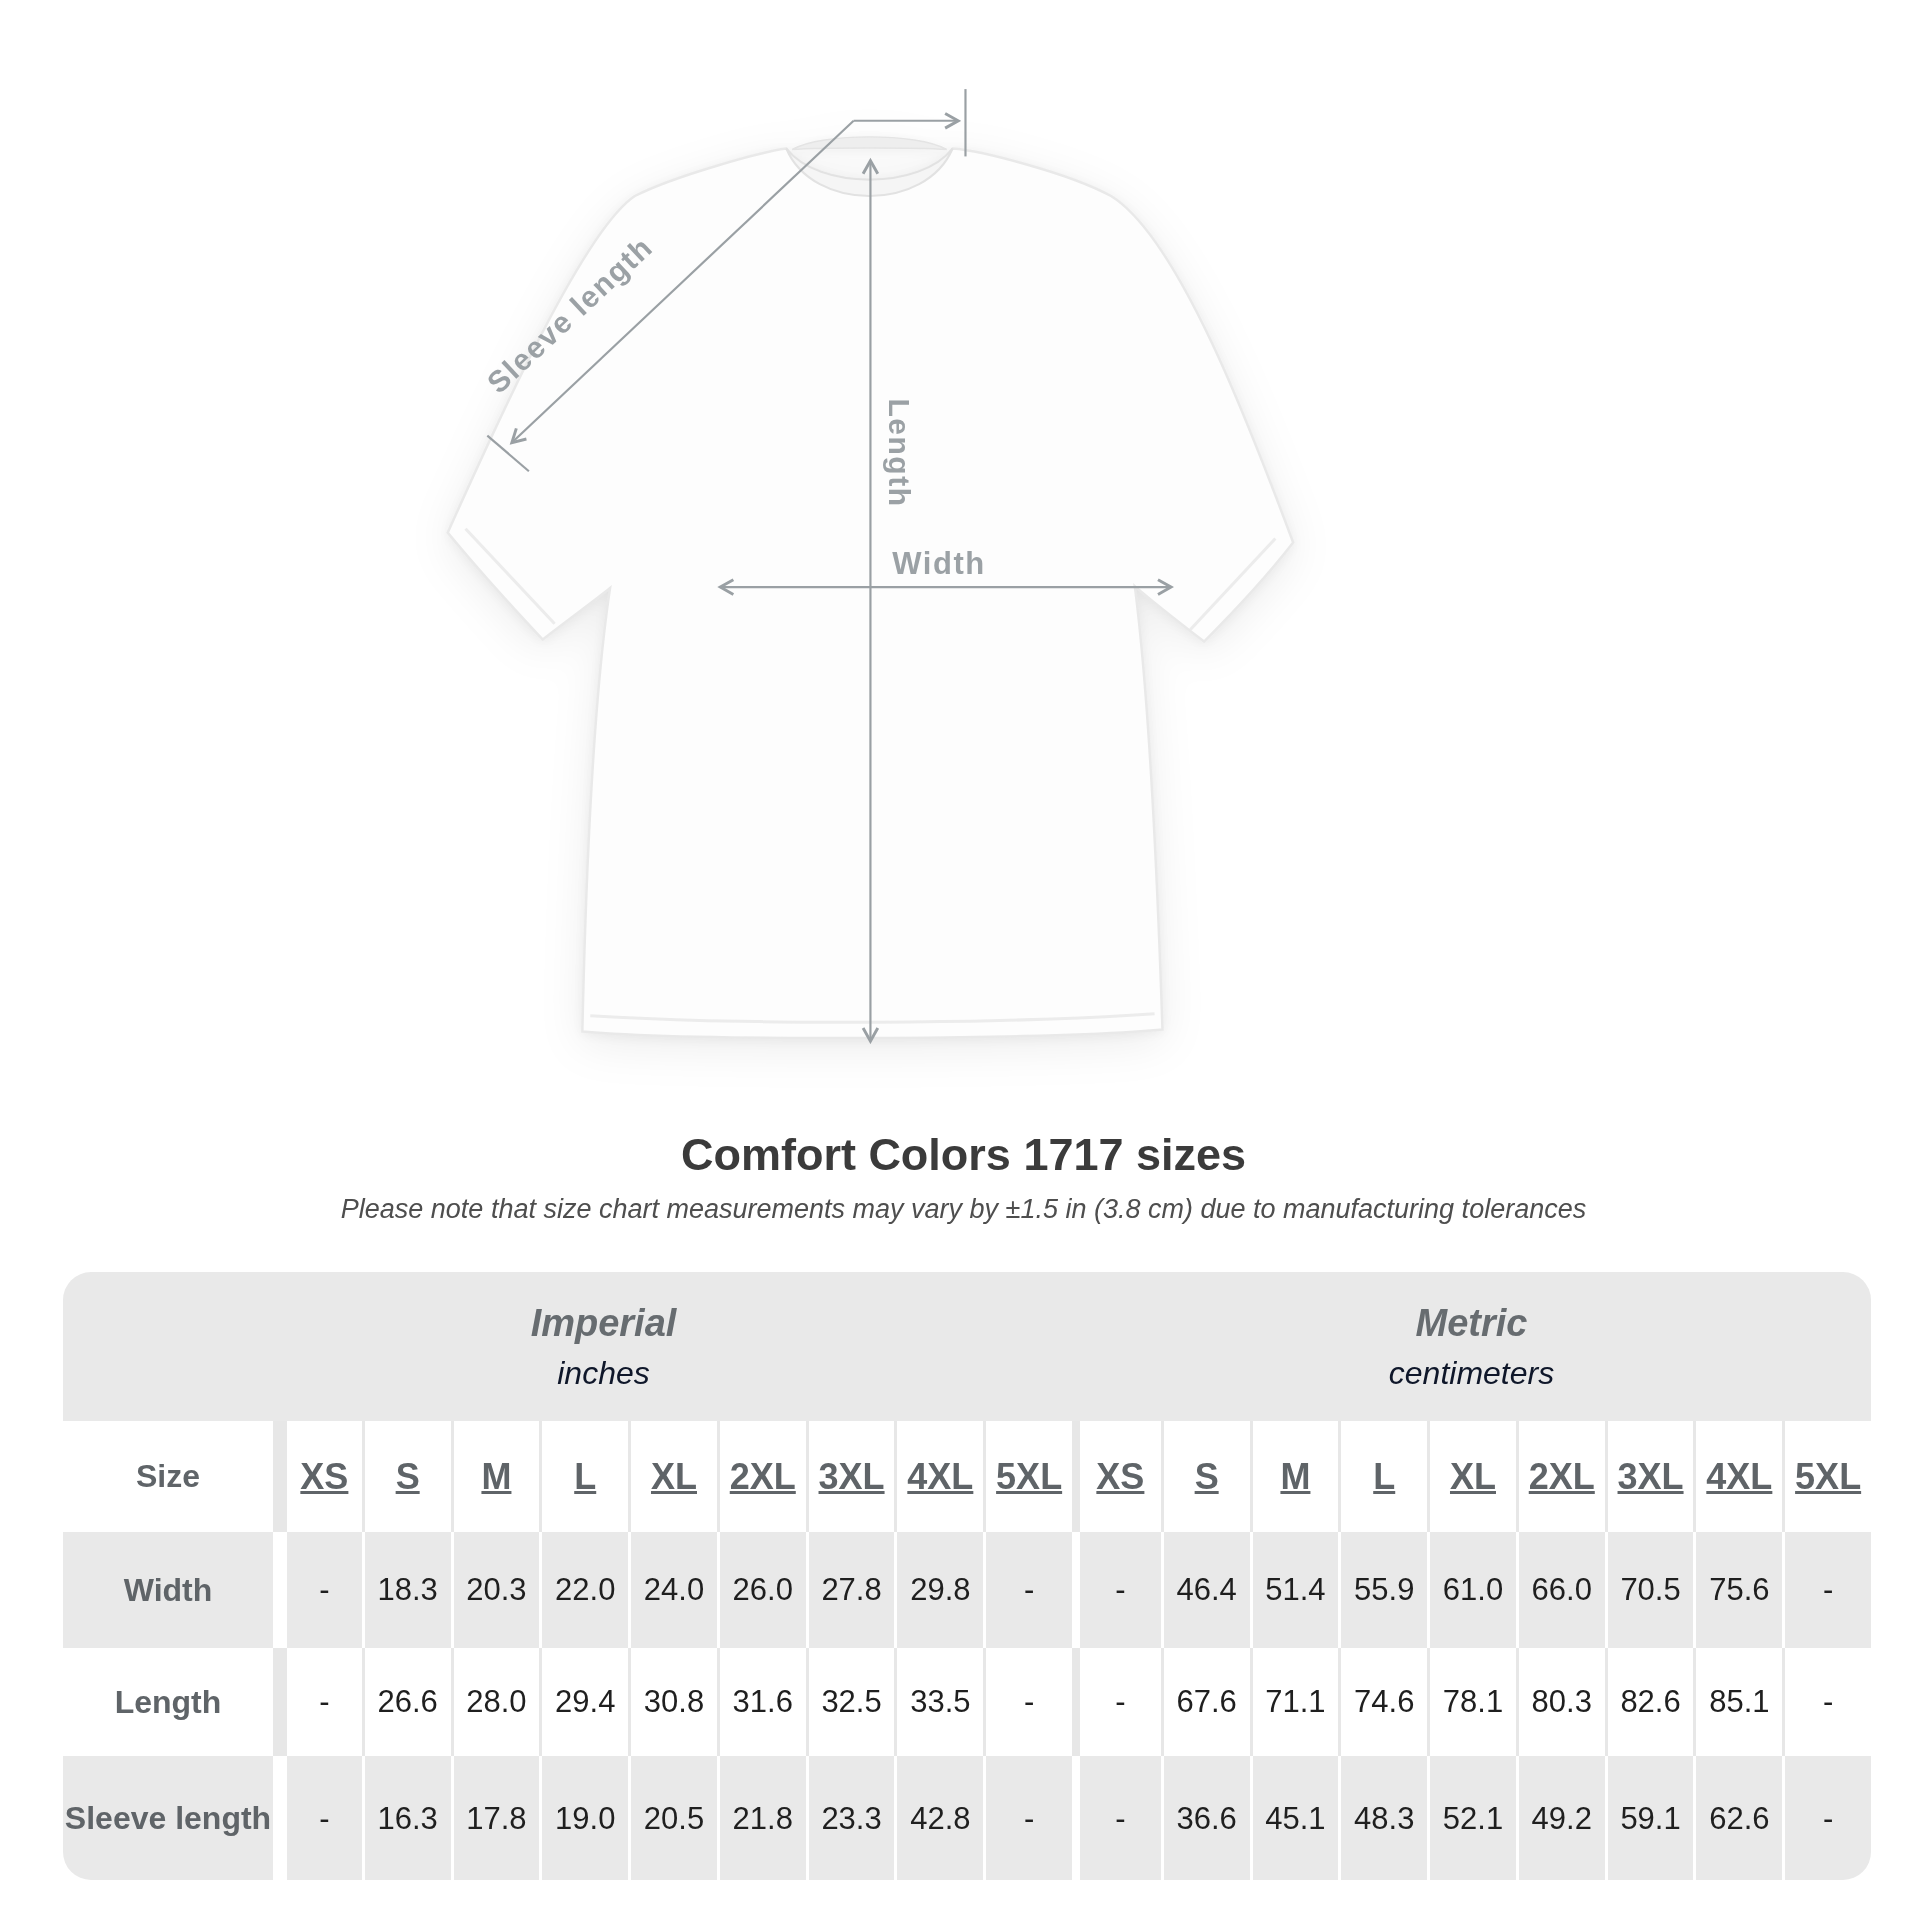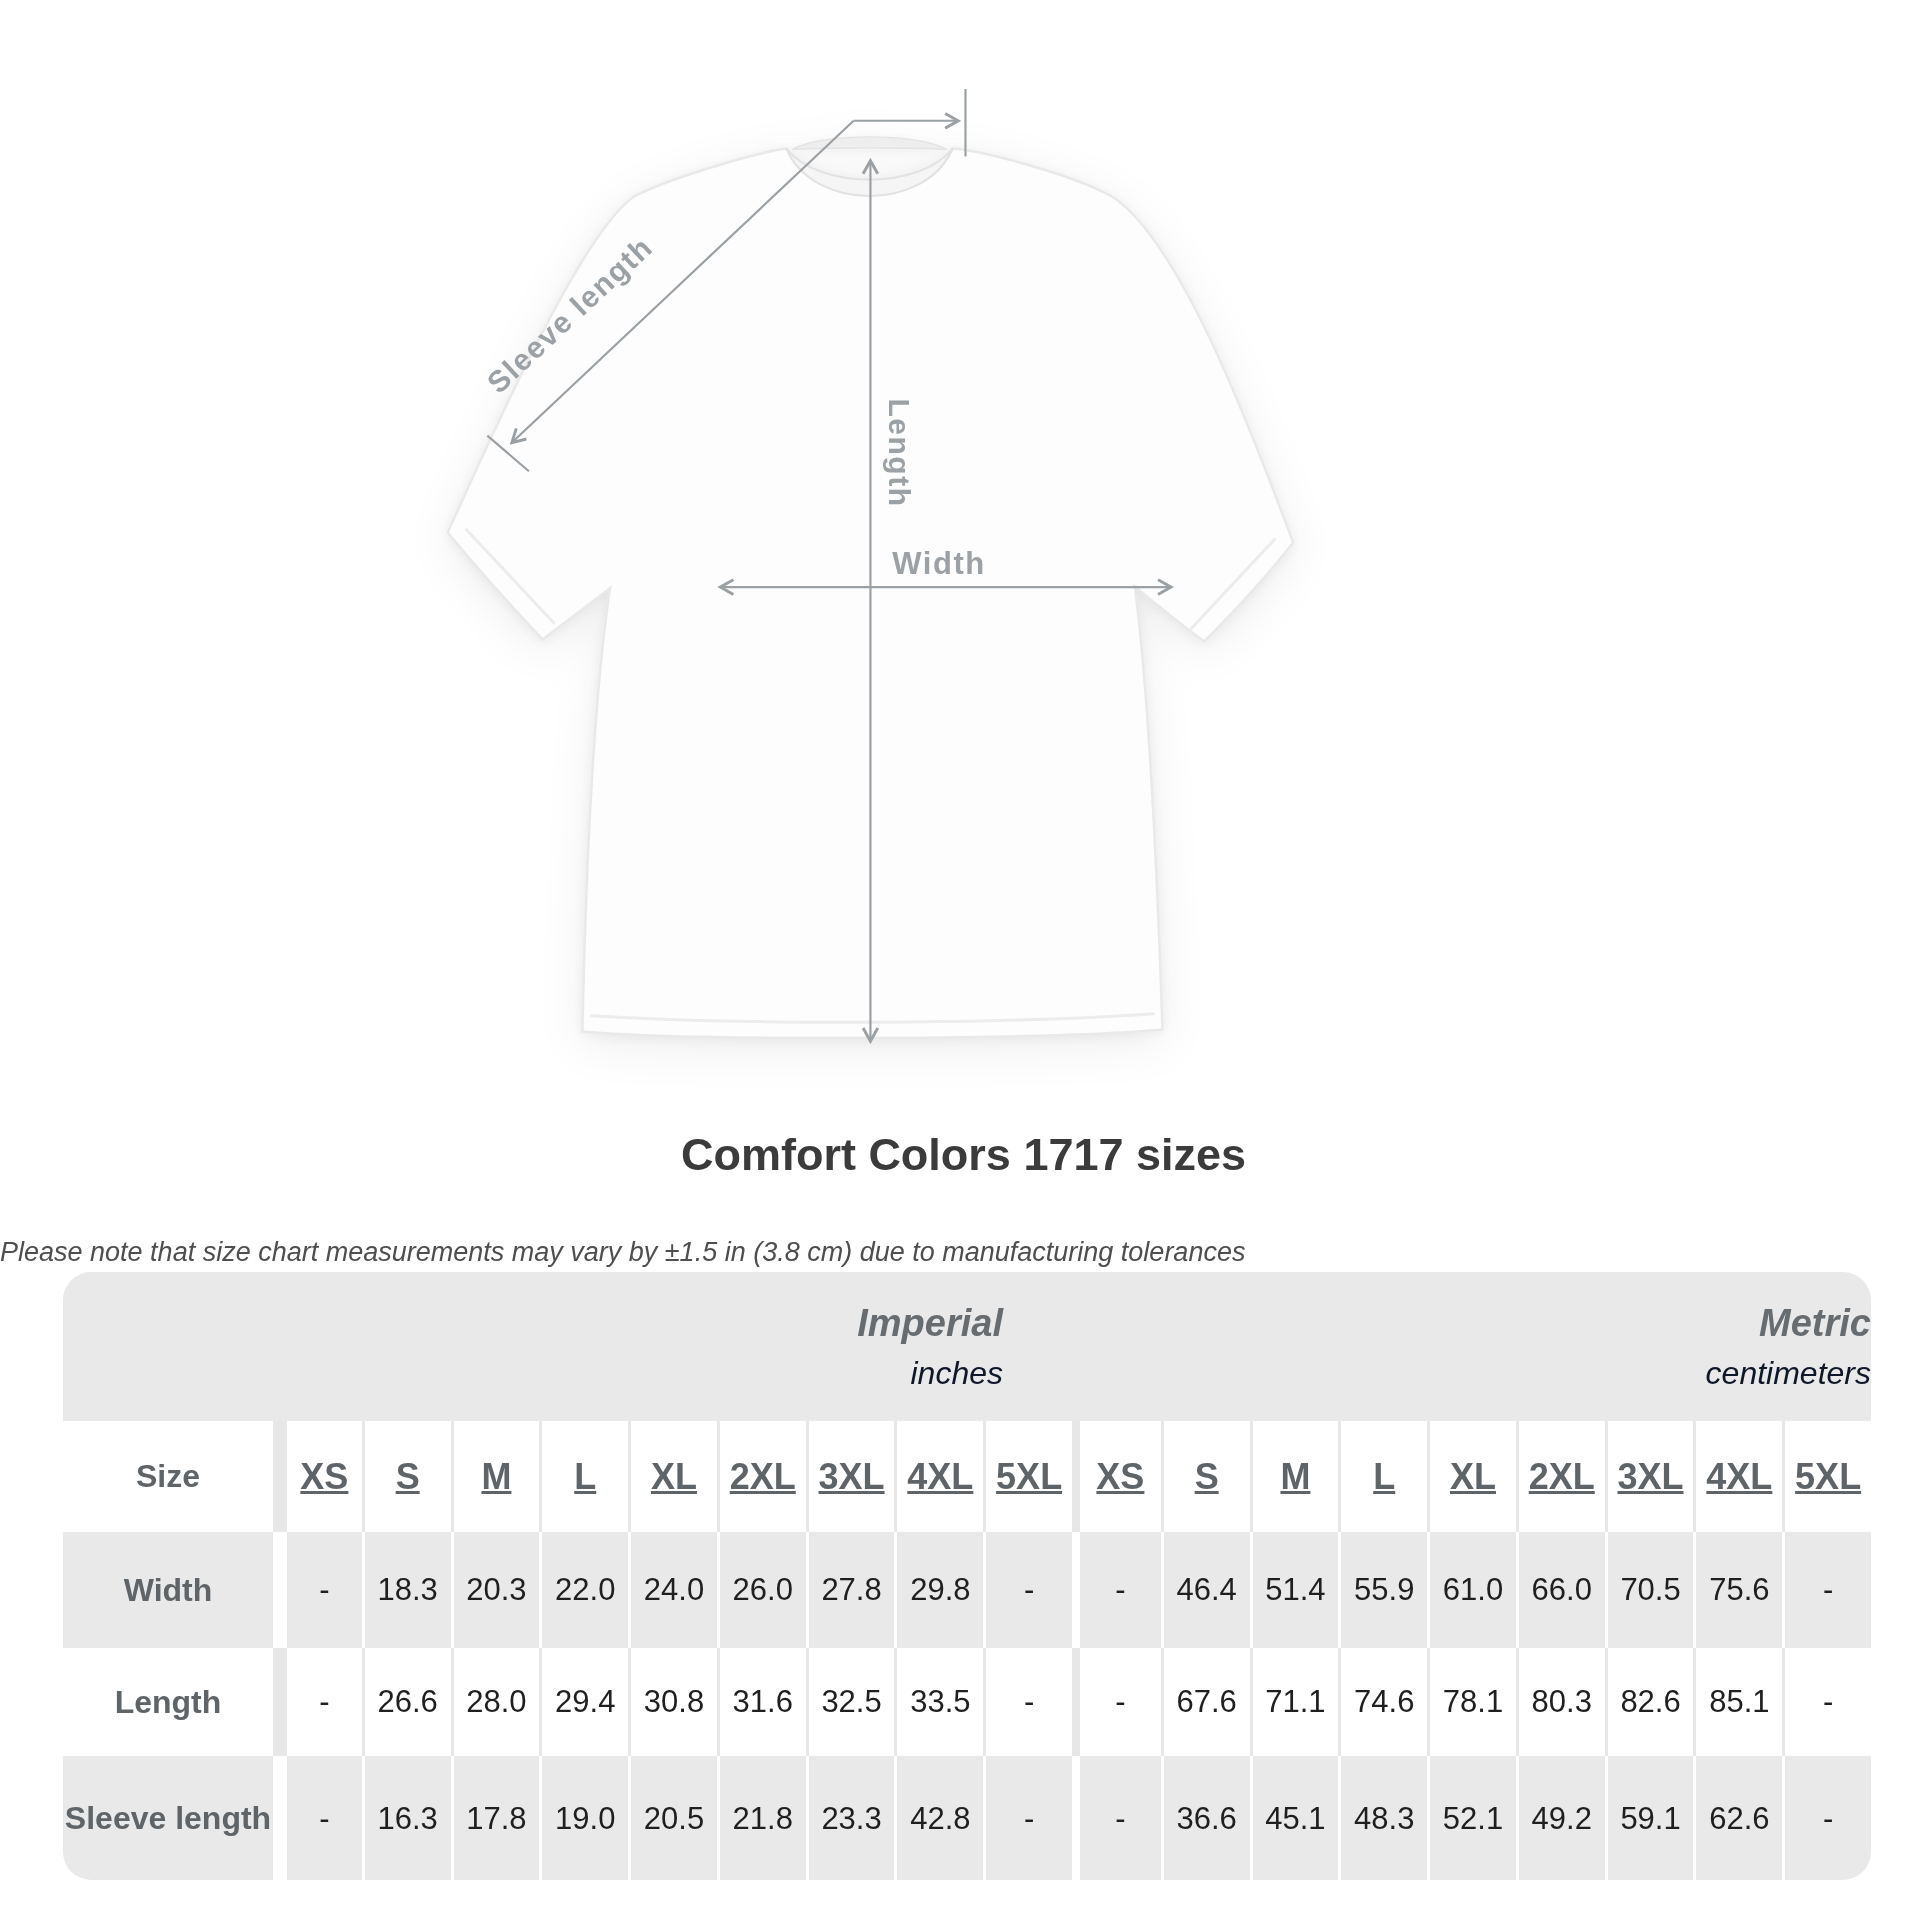--- a/index.html
+++ b/index.html
@@ -11,40 +11,40 @@
   #shirt-svg{position:absolute;left:0;top:0;}
   .diag-label{position:absolute;font-weight:bold;color:#9ba1a5;font-size:30px;letter-spacing:1.5px;
               white-space:nowrap;transform:translate(-50%,-50%);}
   #sleeve-label{left:570px;top:315px;transform:translate(-50%,-50%) rotate(-43deg);}
   #length-label{left:899px;top:453px;transform:translate(-50%,-50%) rotate(90deg);}
   #width-label{left:939px;top:564px;font-size:31px;}
 
   
   #chart-title{position:absolute;left:0;top:1129px;width:100%;text-align:center;
                font-size:45px;font-weight:bold;color:#3b3b3b;}
-  #chart-subtitle{position:absolute;left:0;top:1237px;width:100%;
+  #chart-subtitle{position:absolute;left:0;top:1194px;width:100%;text-align:center;
                   font-size:27px;font-style:italic;color:#4e4e4e;}
 
   
   #size-table{position:absolute;left:63px;top:1272px;width:1808px;height:608px;
               border-radius:28px;overflow:hidden;}
   .trow{display:grid;grid-template-columns:210px repeat(18,1fr);}
   .row-band{height:149px;background:#e9e9e9;}
   .row-header{height:111px;--sep:#e7e7e7;background:#ffffff;}
   .row-white{--sep:#e7e7e7;background:#ffffff;}
   .row-gray{--sep:#ffffff;}
   .row-gray .c{background:#e9e9e9;}
   .c{display:flex;align-items:center;justify-content:center;}
   .c.sep{border-left:3px solid var(--sep);}
   .c.sep-wide{border-left:14px solid var(--sep);}
   .c.sep-mid{border-left:8px solid var(--sep);}
   .lab{font-weight:bold;color:#5f6468;font-size:32px;}
   .sz{font-weight:bold;color:#5f6468;font-size:36px;text-decoration:underline;}
   .num{color:#1f1f1f;font-size:31px;}
-  .band-cell{grid-row:1;display:flex;flex-direction:column;align-items:flex-end;justify-content:center;height:149px;}
+  .band-cell{grid-row:1;display:flex;flex-direction:column;align-items:center;justify-content:center;height:149px;}
   .band-imperial{grid-column:2 / span 9;transform:translateX(-69px);}
   .band-metric{grid-column:11 / span 9;}
   .band-title{font-size:38px;font-weight:bold;font-style:italic;color:#676c70;}
   .band-sub{font-size:32px;font-style:italic;color:#0f172a;margin-top:10px;}
 </style>
 </head>
 <body>
 
 <div id="page">
 

